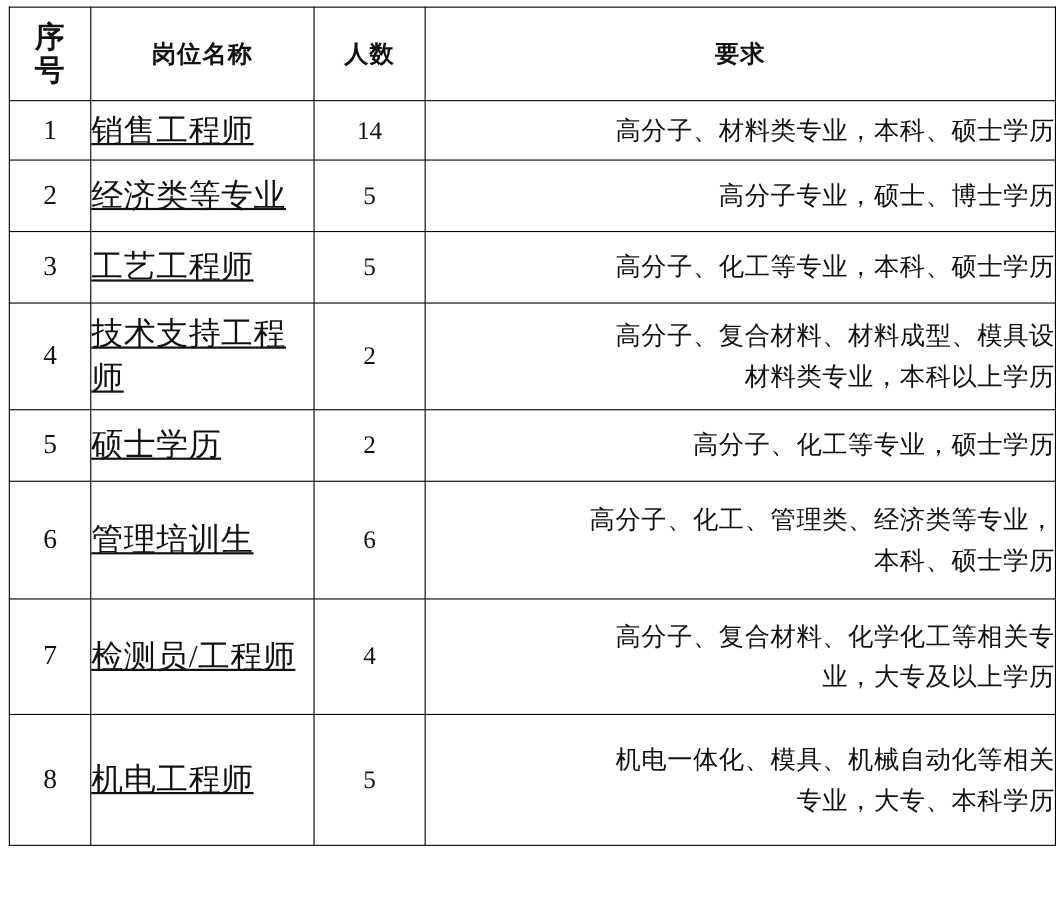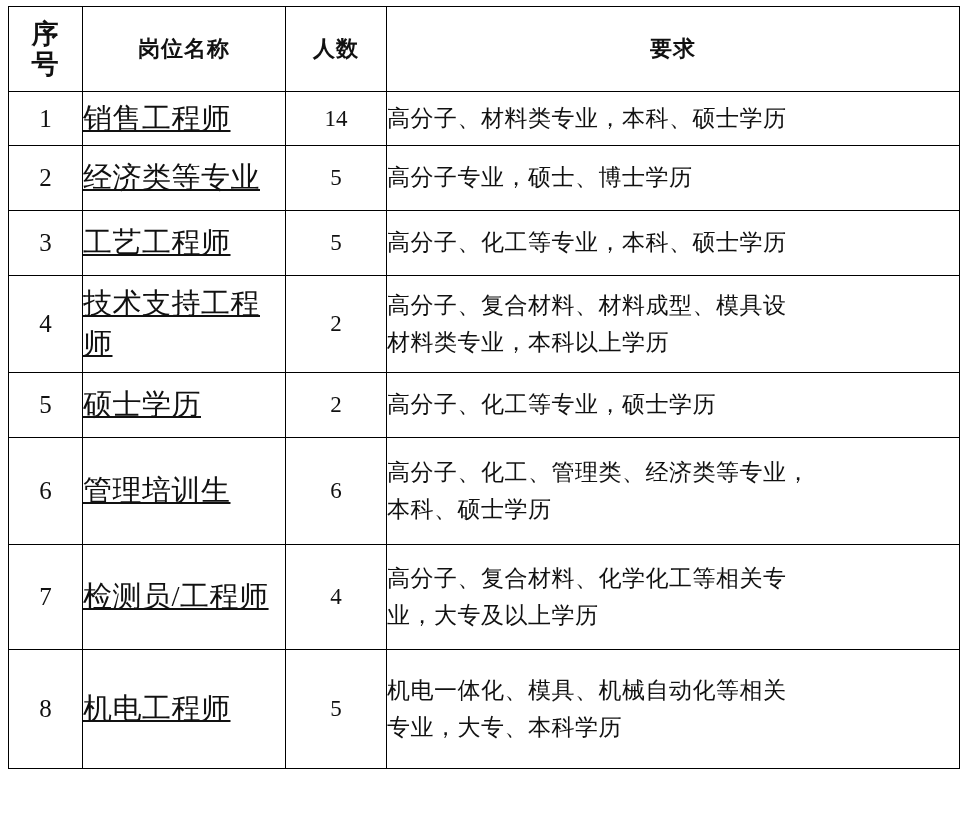--- a/index.html
+++ b/index.html
@@ -65,21 +65,21 @@
     font-size: 29px;
     padding-left: 14px;
     letter-spacing: 0.5px;
     text-decoration: underline;
   }
   td.cell-count {
     text-align: center;
     font-size: 23px;
   }
   td.cell-req {
-    text-align: left;
+    text-align: right;
     font-size: 23px;
     padding: 6px 10px 6px 14px;
     line-height: 1.62;
     letter-spacing: 0.5px;
   }
   tbody tr.r1 td { height: 53px; }
   tbody tr.r2 td { height: 64px; }
   tbody tr.r3 td { height: 64px; }
   tbody tr.r4 td { height: 96px; }
   tbody tr.r5 td { height: 64px; }

